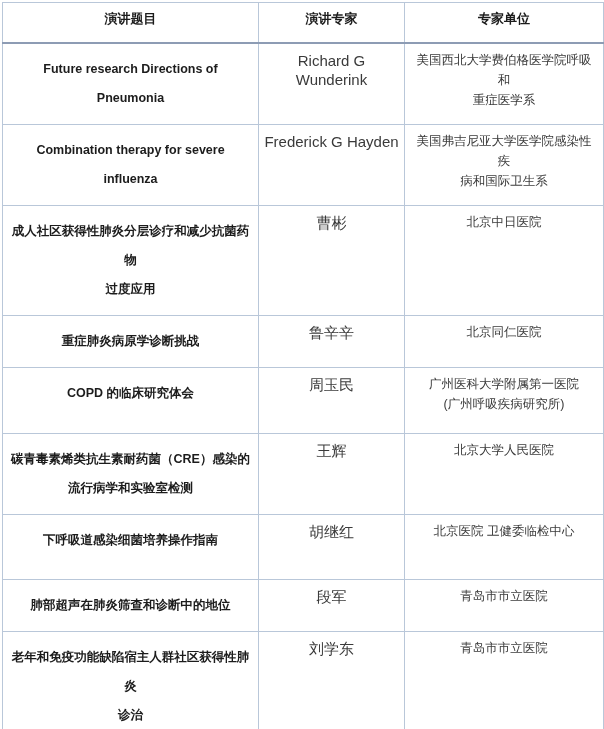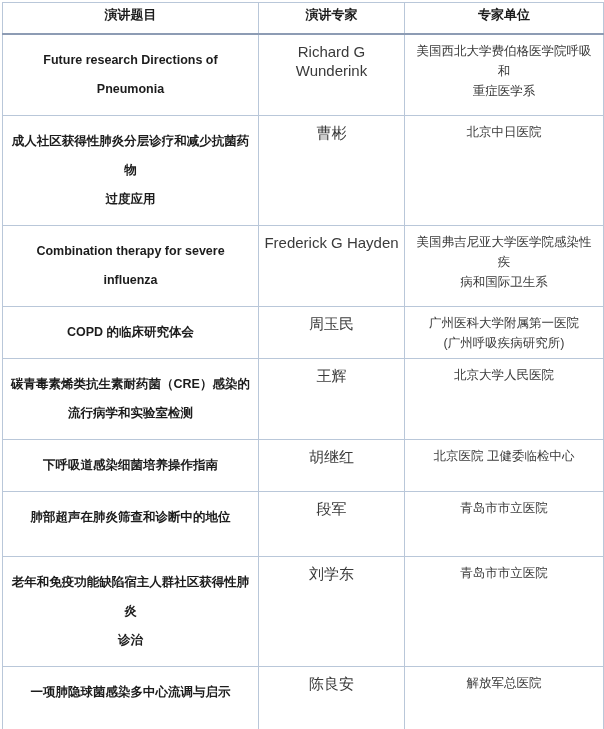--- a/index.html
+++ b/index.html
@@ -20,21 +20,21 @@
     table-layout: fixed;
     width: 601px;
   }
   .speaker-table th,
   .speaker-table td {
     border: 1px solid #b9c7d9;
     text-align: center;
     box-sizing: border-box;
     overflow: hidden;
   }
-  .speaker-table thead tr { height: 31px; }
+  .speaker-table thead tr { height: 40px; }
   .speaker-table th {
     font-size: 13px;
     font-weight: bold;
     color: #1c1c1c;
     vertical-align: middle;
     border-bottom: 2px solid #8d9cb4;
     padding: 2px 4px 8px 4px;
   }
   .speaker-table td {
     vertical-align: top;
@@ -94,34 +94,39 @@
     <tbody>
   <tr>
     <td class="c-title">Future research Directions of
 Pneumonia</td>
     <td class="c-speaker">Richard G Wunderink</td>
     <td class="c-affiliation">美国西北大学费伯格医学院呼吸和
 重症医学系</td>
   </tr>
 
   <tr>
+    <td class="c-title">Combination therapy for severe
+influenza</td>
+    <td class="c-speaker">Frederick G Hayden</td>
+    <td class="c-affiliation">美国弗吉尼亚大学医学院感染性疾
+病和国际卫生系</td>
+  </tr>
+
+  <tr>
     <td class="c-title">成人社区获得性肺炎分层诊疗和减少抗菌药物
 过度应用</td>
     <td class="c-speaker">曹彬</td>
     <td class="c-affiliation">北京中日医院</td>
   </tr>
 
   <tr>
-    <td class="c-title">Combination therapy for severe
-influenza</td>
-    <td class="c-speaker">Frederick G Hayden</td>
-    <td class="c-affiliation">美国弗吉尼亚大学医学院感染性疾
-病和国际卫生系</td>
+    <td class="c-title">重症肺炎病原学诊断挑战</td>
+    <td class="c-speaker">鲁辛辛</td>
+    <td class="c-affiliation">北京同仁医院</td>
   </tr>
-
 
 
   <tr>
     <td class="c-title">COPD 的临床研究体会</td>
     <td class="c-speaker">周玉民</td>
     <td class="c-affiliation">广州医科大学附属第一医院
 (广州呼吸疾病研究所)</td>
   </tr>
 
   <tr>

